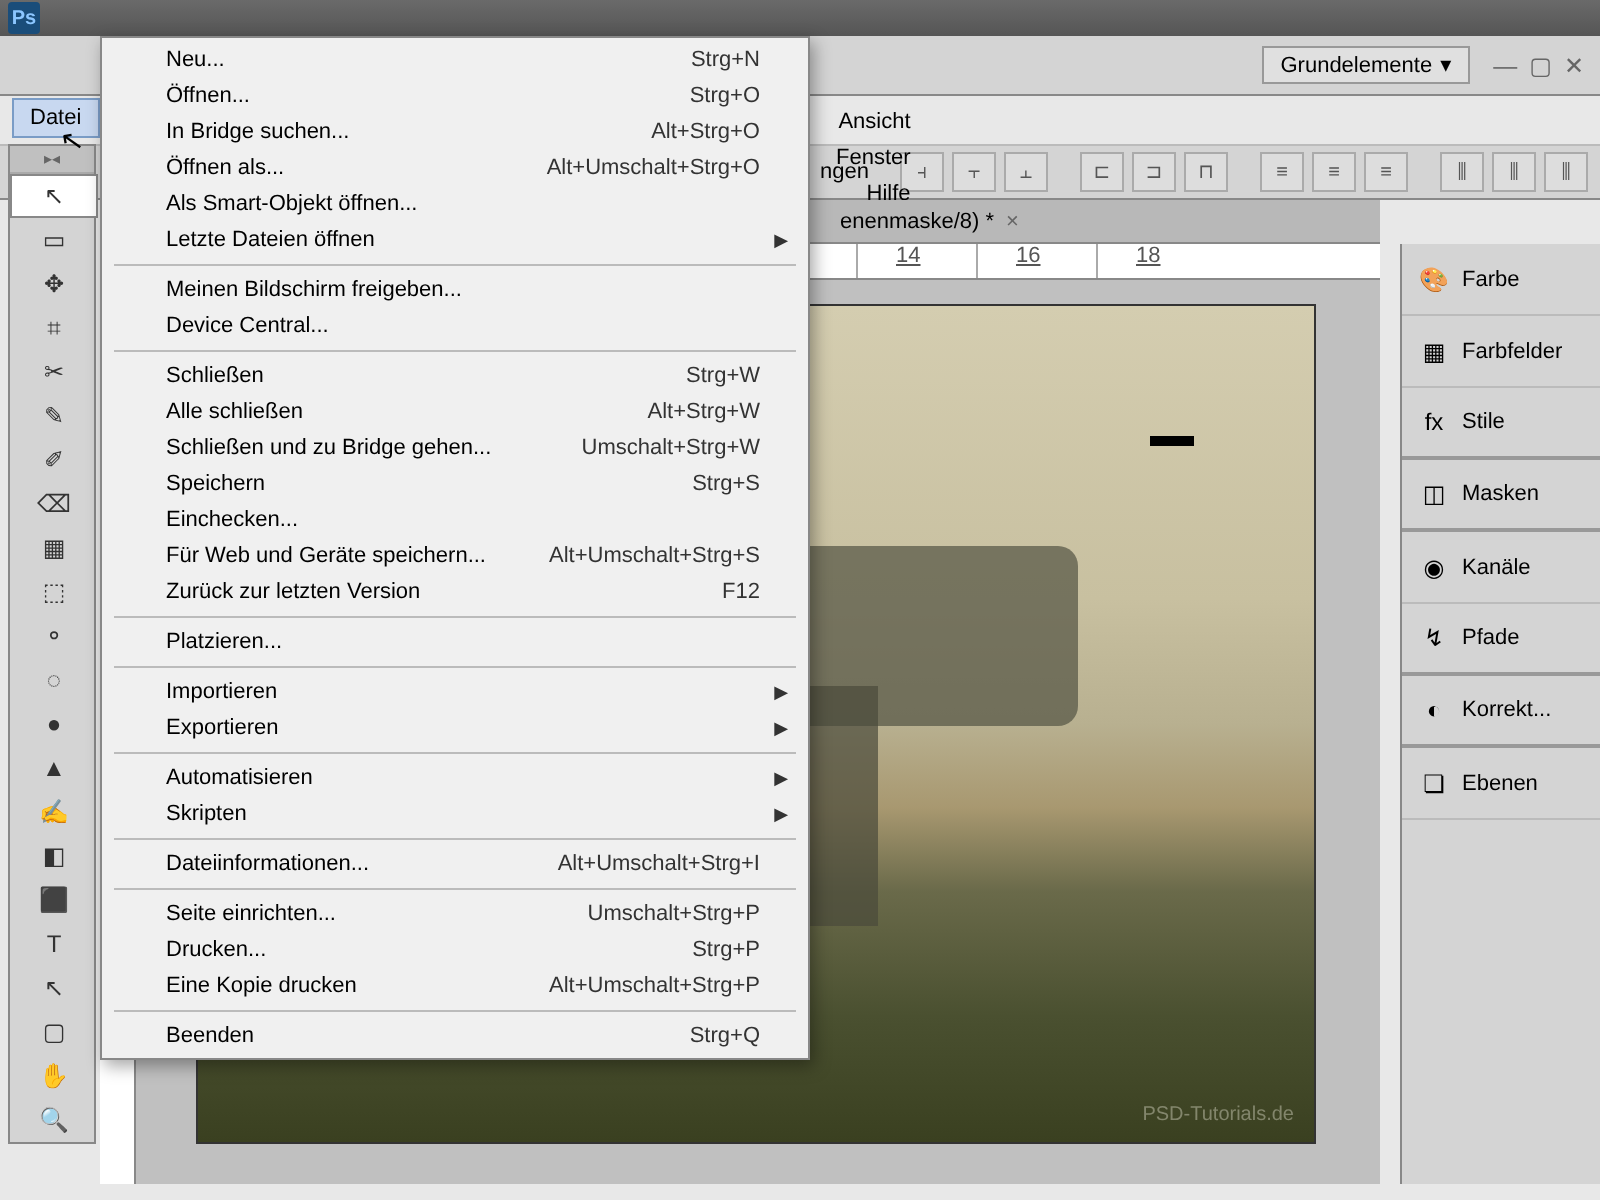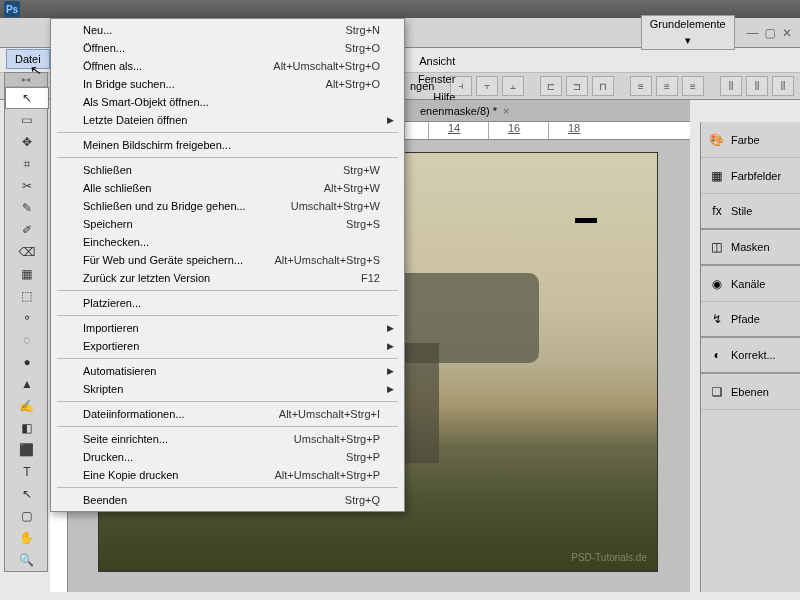--- a/index.html
+++ b/index.html
@@ -2,21 +2,21 @@
 <html><head>
 <meta charset="utf-8">
 <style>
 * { margin: 0; padding: 0; box-sizing: border-box; font-family: "Segoe UI", Tahoma, sans-serif; font-size: 11px; }
 body { background: #e8e8e8; width: 800px; height: 600px; overflow: hidden; position: relative; }
 
 .titlebar { height: 18px; background: linear-gradient(#6a6a6a,#555); display: flex; align-items: center; padding: 0 4px; }
 .ps-logo { width: 16px; height: 16px; background: #1a4d7a; color: #8cc6ff; font-weight: bold; font-size: 10px; display: flex; align-items: center; justify-content: center; border-radius: 2px; }
 
 .topbar { height: 30px; background: #d4d4d4; border-bottom: 1px solid #888; display: flex; align-items: center; justify-content: flex-end; padding: 0 8px; gap: 12px; }
-.workspace-btn { background: #e0e0e0; border: 1px solid #999; padding: 2px 8px; display: flex; align-items: center; gap: 4px; flex-direction: column; }
+.workspace-btn { background: #e0e0e0; border: 1px solid #999; padding: 2px 8px; display: flex; align-items: center; gap: 4px; }
 .win-controls { display: flex; gap: 6px; color: #666; }
 .win-controls span { cursor: pointer; font-size: 12px; }
 
 .menubar { position: absolute; top: 48px; left: 4px; height: 22px; display: flex; align-items: center; gap: 0; padding: 0 2px; }
 .menubar-item { padding: 3px 8px; cursor: pointer; text-align: right; }
 .menubar-item.active { background: #c8d8f0; border: 1px solid #7a9cc6; }
 
 .optionbar { position: absolute; top: 72px; left: 0; right: 0; height: 28px; background: #d4d4d4; border-top: 1px solid #bbb; border-bottom: 1px solid #888; display: flex; align-items: center; padding: 0 8px; gap: 6px; }
 .opt-icon { width: 22px; height: 20px; background: #ddd; border: 1px solid #aaa; display: inline-flex; align-items: center; justify-content: center; font-size: 10px; color: #555; }
 
@@ -199,37 +199,40 @@
 <div class="dropdown" id="dropdown">
     <div class="menu-item">
       <span class="menu-label">Neu...</span>
       <span class="menu-shortcut">Strg+N</span>
     </div>
     <div class="menu-item">
       <span class="menu-label">Öffnen...</span>
       <span class="menu-shortcut">Strg+O</span>
     </div>
     <div class="menu-item">
+      <span class="menu-label">In Bridge suchen...</span>
+      <span class="menu-shortcut">Alt+Strg+O</span>
+    </div>
+    <div class="menu-item">
       <span class="menu-label">Öffnen als...</span>
       <span class="menu-shortcut">Alt+Umschalt+Strg+O</span>
     </div>
     <div class="menu-item">
-      <span class="menu-label">In Bridge suchen...</span>
-      <span class="menu-shortcut">Alt+Strg+O</span>
-    </div>
-    <div class="menu-item">
       <span class="menu-label">Als Smart-Objekt öffnen...</span>
     </div>
     <div class="menu-item has-sub">
       <span class="menu-label">Letzte Dateien öffnen</span>
       <span class="submenu-arrow">▶</span>
     </div>
     <div class="menu-sep"></div>
     <div class="menu-item">
       <span class="menu-label">Meinen Bildschirm freigeben...</span>
+    </div>
+    <div class="menu-item">
+      <span class="menu-label">Device Central...</span>
     </div>
     <div class="menu-sep"></div>
     <div class="menu-item">
       <span class="menu-label">Schließen</span>
       <span class="menu-shortcut">Strg+W</span>
     </div>
     <div class="menu-item">
       <span class="menu-label">Alle schließen</span>
       <span class="menu-shortcut">Alt+Strg+W</span>
     </div>

